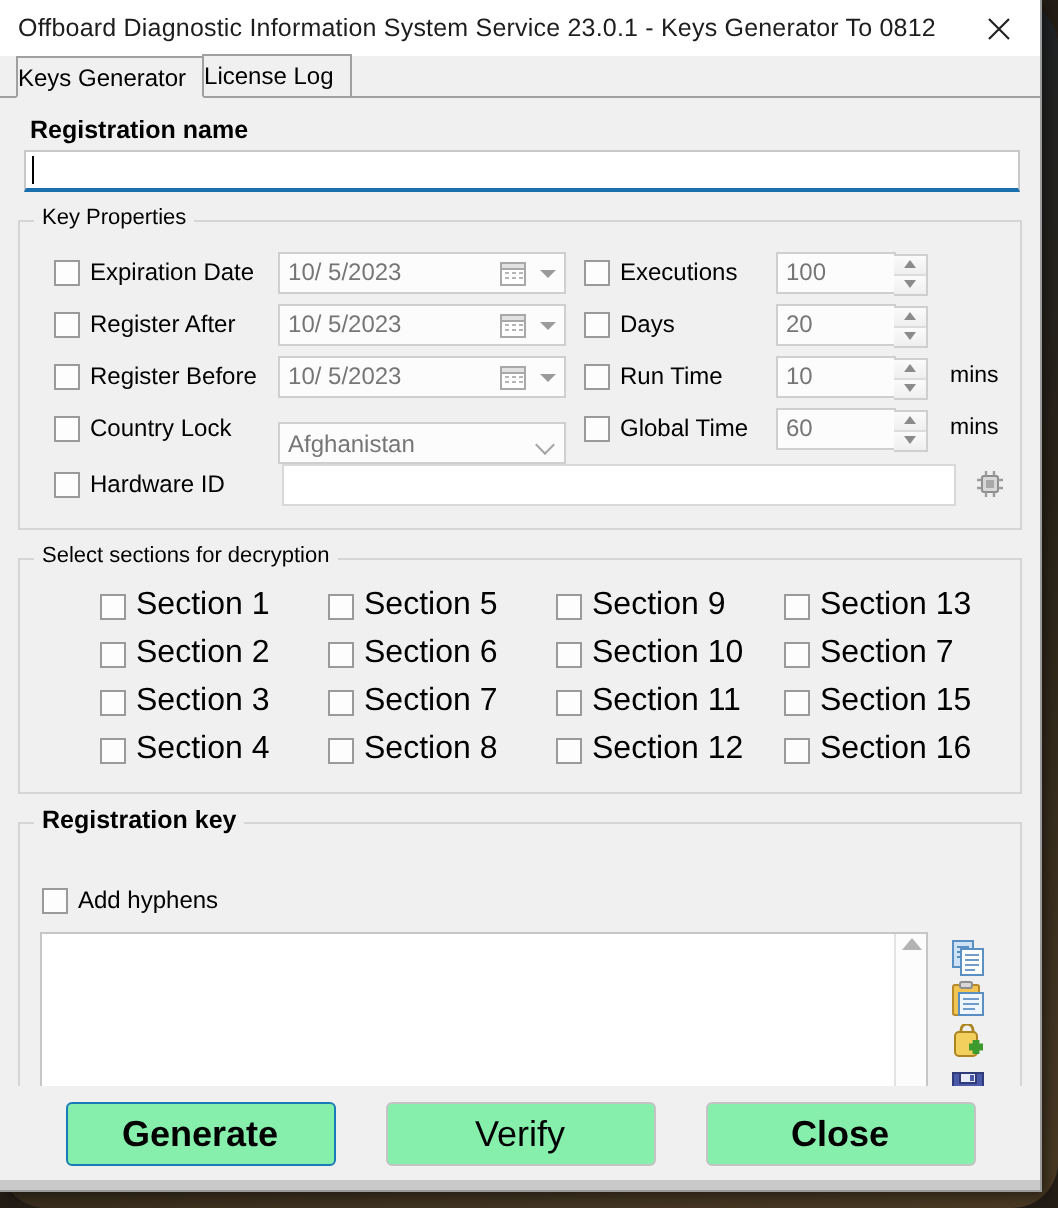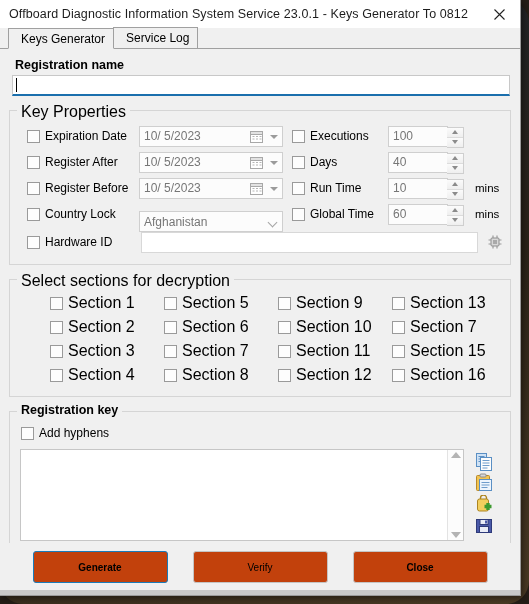--- a/index.html
+++ b/index.html
@@ -50,21 +50,21 @@
   .tabstrip {
     flex: 0 0 21px; height: 21px;
     position: relative;
     background: #f0f0f0;
     padding-left: 8px;
     display: flex; align-items: flex-end;
     border-bottom: 1px solid #a0a0a0;
   }
   .tab {
     height: 21px;
-    padding: 0 8px 0 12px;
+    padding: 0 8px 0 0;
     font-size: 12px; color: #000;
     display: flex; align-items: center;
     background: #f0f0f0;
     border: 1px solid #a0a0a0;
     border-bottom: none;
     margin-right: -1px;
     cursor: pointer;
     white-space: nowrap;
   }
   .tab.active {
@@ -107,21 +107,21 @@
   .group {
     position: relative;
     border: 1px solid #d5d5d5;
     margin-top: 14px;
     background: #f0f0f0;
   }
   .group > .legend {
     position: absolute; top: -8px; left: 7px;
     background: #f0f0f0;
     padding: 0 4px;
-    font-size: 16px; color: #000;
+    font-size: 11px; color: #000;
     white-space: nowrap;
   }
   .group > .legend.bold { font-weight: bold; font-size: 12.5px; top: -9px; }
 
   
   #key-props { padding: 12px 6px 9px 6px; }
   .kp-grid { display: flex; }
   .kp-left { width: 267px; }
   .kp-right { flex: 1 1 auto; }
   .kp-row {
@@ -205,21 +205,21 @@
   .sec-grid {
     display: grid;
     grid-template-columns: repeat(4, 1fr);
     row-gap: 0; column-gap: 0;
     padding-left: 36px;
   }
   .sec-item { height: 24px; display: flex; align-items: center; }
   .sec-item .cbx-label { font-size: 16px; }
 
   
-  #regkey { padding: 11px 6px 8px 6px; }
+  #regkey { padding: 28px 6px 8px 6px; }
   .hyphen-row { display: flex; align-items: center; height: 20px; margin-left: 5px; }
   .key-area-row { display: flex; margin-top: 6px; }
   .key-box {
     flex: 1 1 auto; height: 92px;
     background: #fff; border: 1px solid #c6c6c6;
     position: relative; margin-left: 4px;
     display: flex;
   }
   .key-text { flex: 1 1 auto; }
   .vscroll {
@@ -244,23 +244,23 @@
   .footer {
     flex: 0 0 52px;
     display: flex; align-items: center; justify-content: center;
     gap: 25px;
     background: #f0f0f0;
     padding-bottom: 4px;
   }
   .btn {
     width: 135px; height: 32px;
     border: 1px solid #c4c4c4;
-    background: #c2410c;
+    background: #86efac;
     border-radius: 3px;
-    font-size: 10px; color: #000;
+    font-size: 18px; color: #000;
     cursor: pointer;
     font-family: "Liberation Sans", sans-serif;
   }
   .btn.primary { border: 1px solid #1a7bb9; font-weight: bold; }
   .btn.bold { font-weight: bold; }
   .winbottom {
     position: absolute; left: 0; right: 0; bottom: 0;
     height: 5px; background: #c9c9c9;
   }
 </style>
@@ -277,21 +277,21 @@
           <path d="M1.5 1.5 L11.5 11.5 M11.5 1.5 L1.5 11.5" stroke="#222" stroke-width="1.1" fill="none"></path>
         </svg>
       </div>
     </div>
 
     <div class="tabstrip">
       <div class="tab active">
         <span>Keys Generator</span>
       </div>
       <div class="tab">
-        <span>Service Log</span>
+        <span>License Log</span>
       </div>
     </div>
 
     <div class="client">
 
       <div class="section-title">Registration name</div>
       <div class="regname-wrap">
         <input class="regname-input" type="text" value="" style="">
         <div class="caret"></div>
       </div>
@@ -369,21 +369,21 @@
                       <i class="tri-dn"></i>
                     </div>
                 </div>
               </div>
             </div>
 
             <div class="kp-row">
               <div class="cbx"></div>
               <span class="cbx-label">Days</span>
               <div class="field spinfield">
-                <span class="val">40</span>
+                <span class="val">20</span>
                 <div class="spinbtns">
                   <div class="spinbtn">
                       <i class="tri-up"></i>
                     </div>
                   <div class="spinbtn">
                       <i class="tri-dn"></i>
                     </div>
                 </div>
               </div>
             </div>

